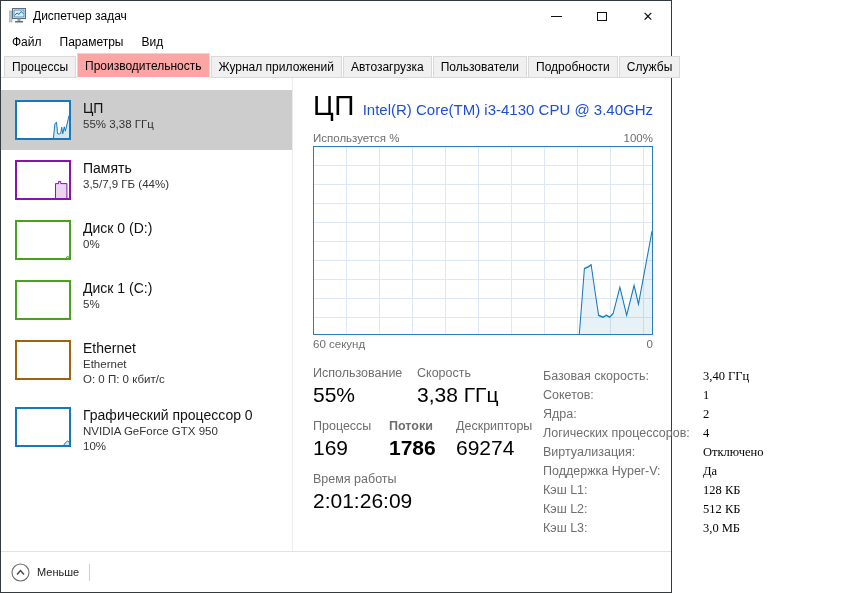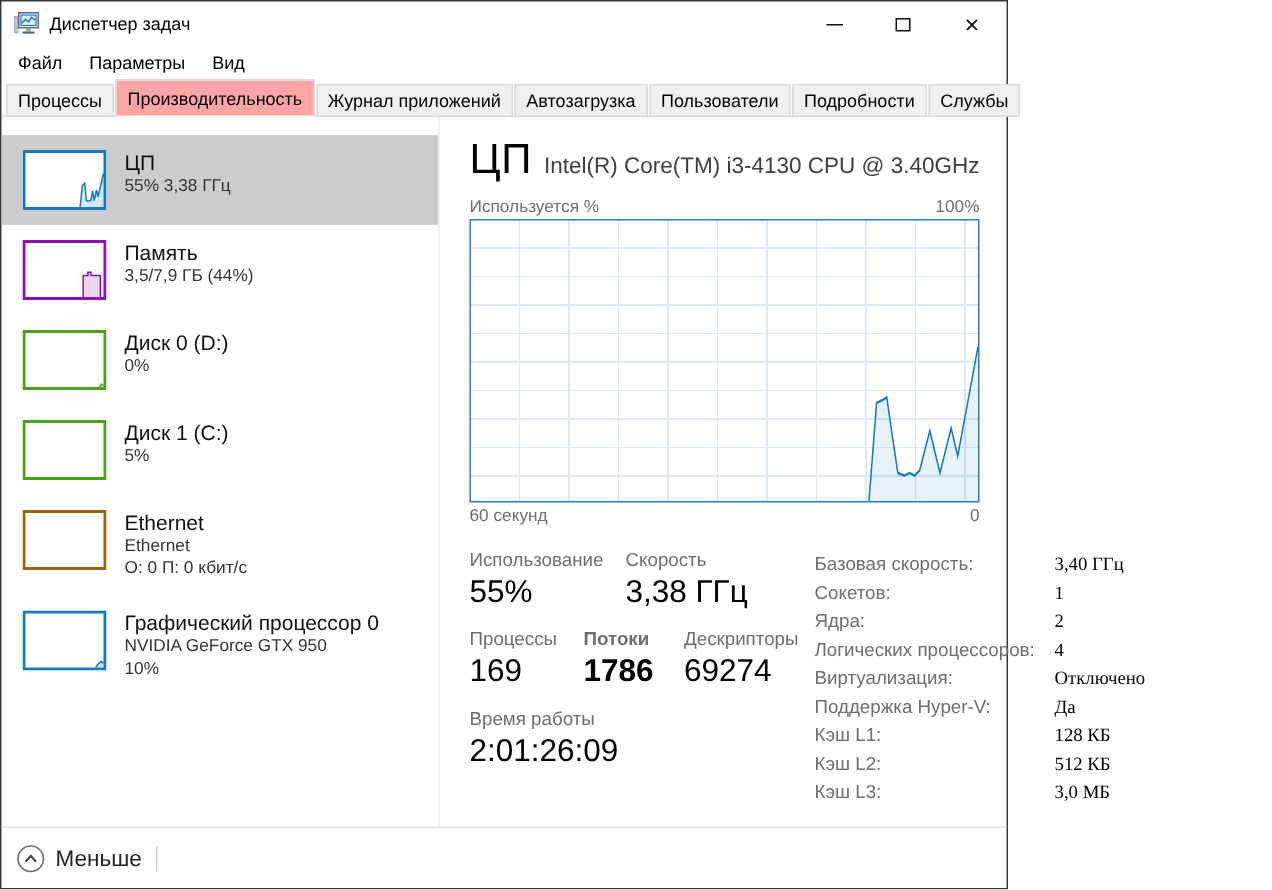--- a/index.html
+++ b/index.html
@@ -35,21 +35,21 @@
   .thumb { width:56px; height:40px; background:#fff; position:relative; flex:0 0 56px; }
   .thumb svg { position:absolute; inset:0; width:100%; height:100%; }
   .side-text { min-width:0; }
   .side-title { font-size:14px; color:#111; line-height:17px; white-space:nowrap; }
   .side-line { font-size:11.5px; color:#333; line-height:15px; white-space:nowrap; }
 
   
   .main { flex:1 1 auto; padding:12px 18px 0 20px; min-width:0; }
   .main-header { display:flex; align-items:baseline; }
   .main-title { font-size:28px; font-weight:400; color:#000; letter-spacing:0.5px; }
-  .main-subtitle { margin-left:auto; font-size:15px; color:#404040; }
+  .main-subtitle { margin-left:auto; font-size:15px; color:#1d4ed8; }
   .axis-row { display:flex; justify-content:space-between; font-size:11.5px; color:#6e6e6e; margin-top:10px; margin-bottom:2px; }
   .chart { height:189px; border:1px solid #2b7cb9; position:relative; background-color:#fff;
     background-image:
       repeating-linear-gradient(to right, transparent 0 32px, #dce8f3 32px 33px),
       repeating-linear-gradient(to bottom, transparent 0 18px, #dce8f3 18px 19px);
   }
   .chart svg { position:absolute; inset:0; width:100%; height:100%; }
   .axis-row.bottom { margin-top:3px; color:#6e6e6e; }
 
   
@@ -58,21 +58,21 @@
   .stat-row { display:flex; margin-bottom:12px; }
   .stat-col .lbl { font-size:12.5px; color:#6e6e6e; margin-bottom:3px; white-space:nowrap; }
   .stat-col .val { font-size:21px; color:#000; white-space:nowrap; }
   .stats-right { flex:1 1 auto; padding-top:1px; }
   .detail-row { display:flex; line-height:19px; }
   .detail-row .dlbl { width:160px; flex:0 0 160px; font-size:12.5px; color:#6e6e6e; white-space:nowrap; }
   .detail-row .dval { font-size:12.5px; color:#000; white-space:nowrap;font-family:Liberation Serif, serif; }
 
   
   .footer { height:41px; flex:0 0 41px; border-top:1px solid #e3e3e3; display:flex; align-items:center; padding-left:10px; }
-  .less-btn { display:flex; align-items:center; gap:7px; font-size:15px; color:#222; }
+  .less-btn { display:flex; align-items:center; gap:7px; font-size:11px; color:#222; }
   .v-sep { width:1px; height:17px; background:#cfcfcf; margin:0 10px; }
   .resmon-link { display:flex; align-items:center; gap:7px; font-size:12.5px; color:#0063b1; }
 </style>
 </head>
 <body>
 
 <div class="window">
 
   <div class="titlebar">
     <svg class="app-icon" viewBox="0 0 18 18">

